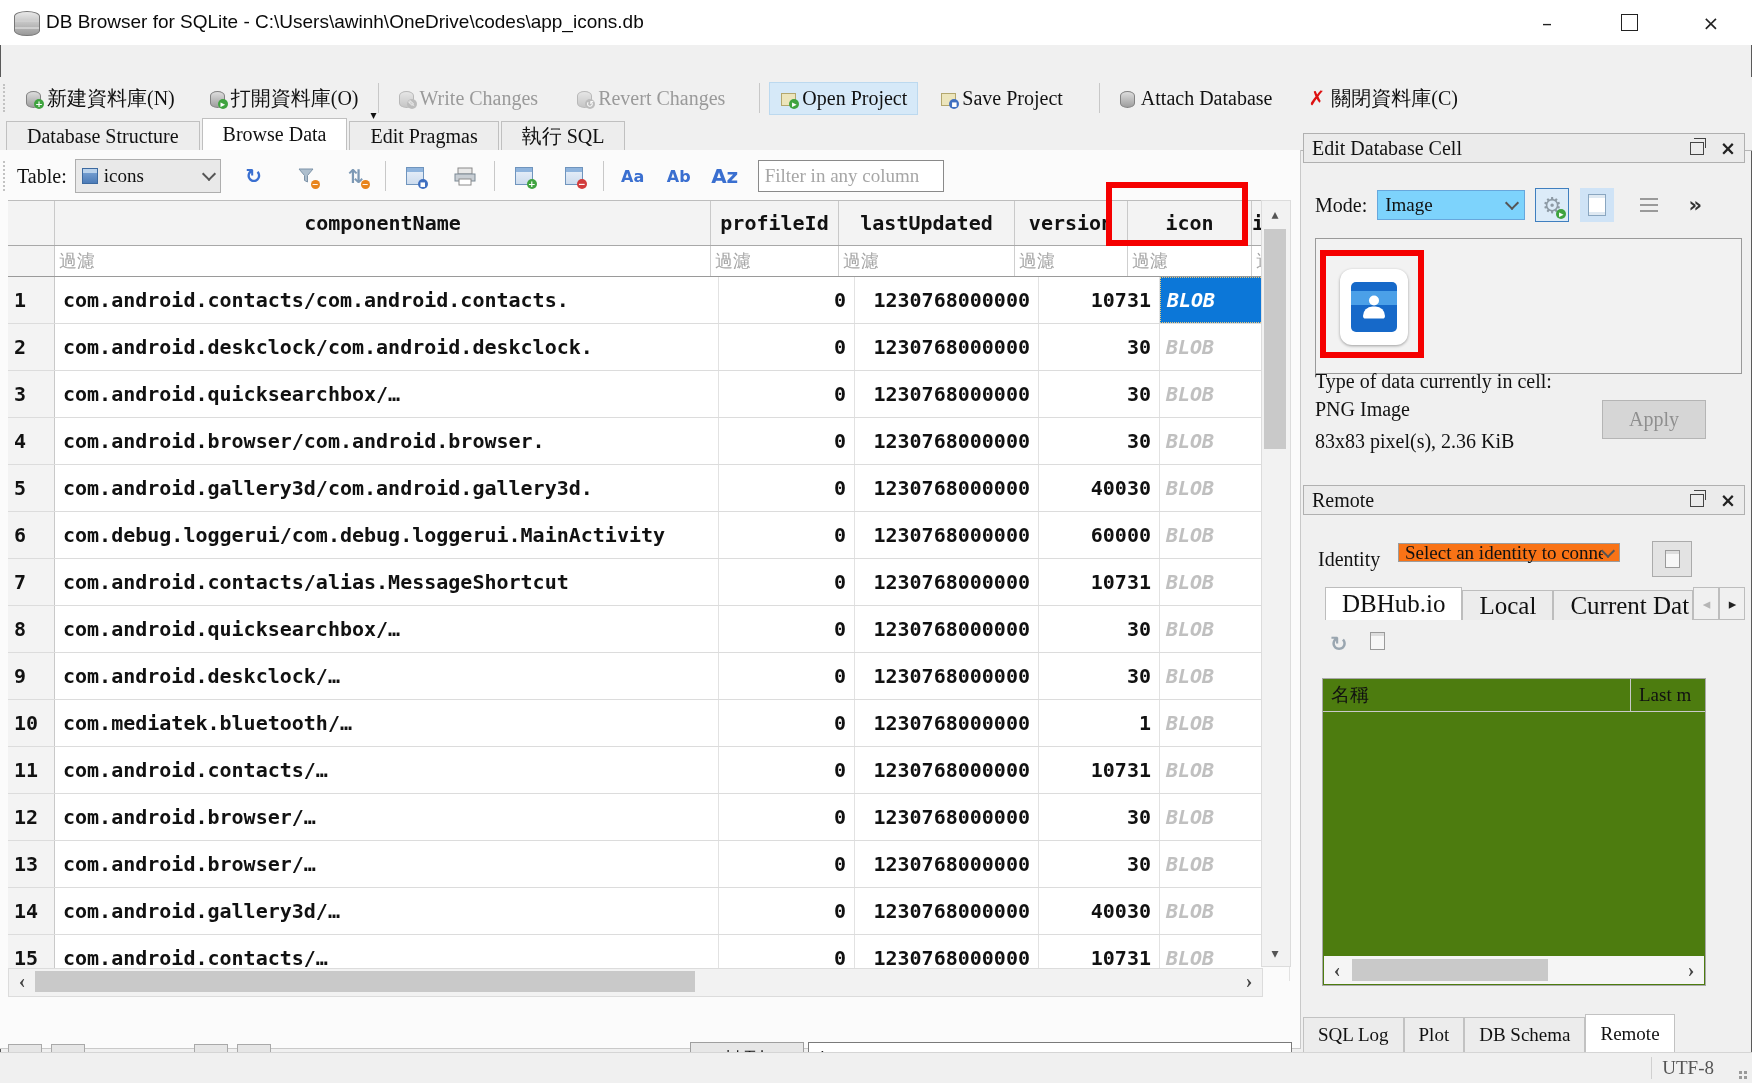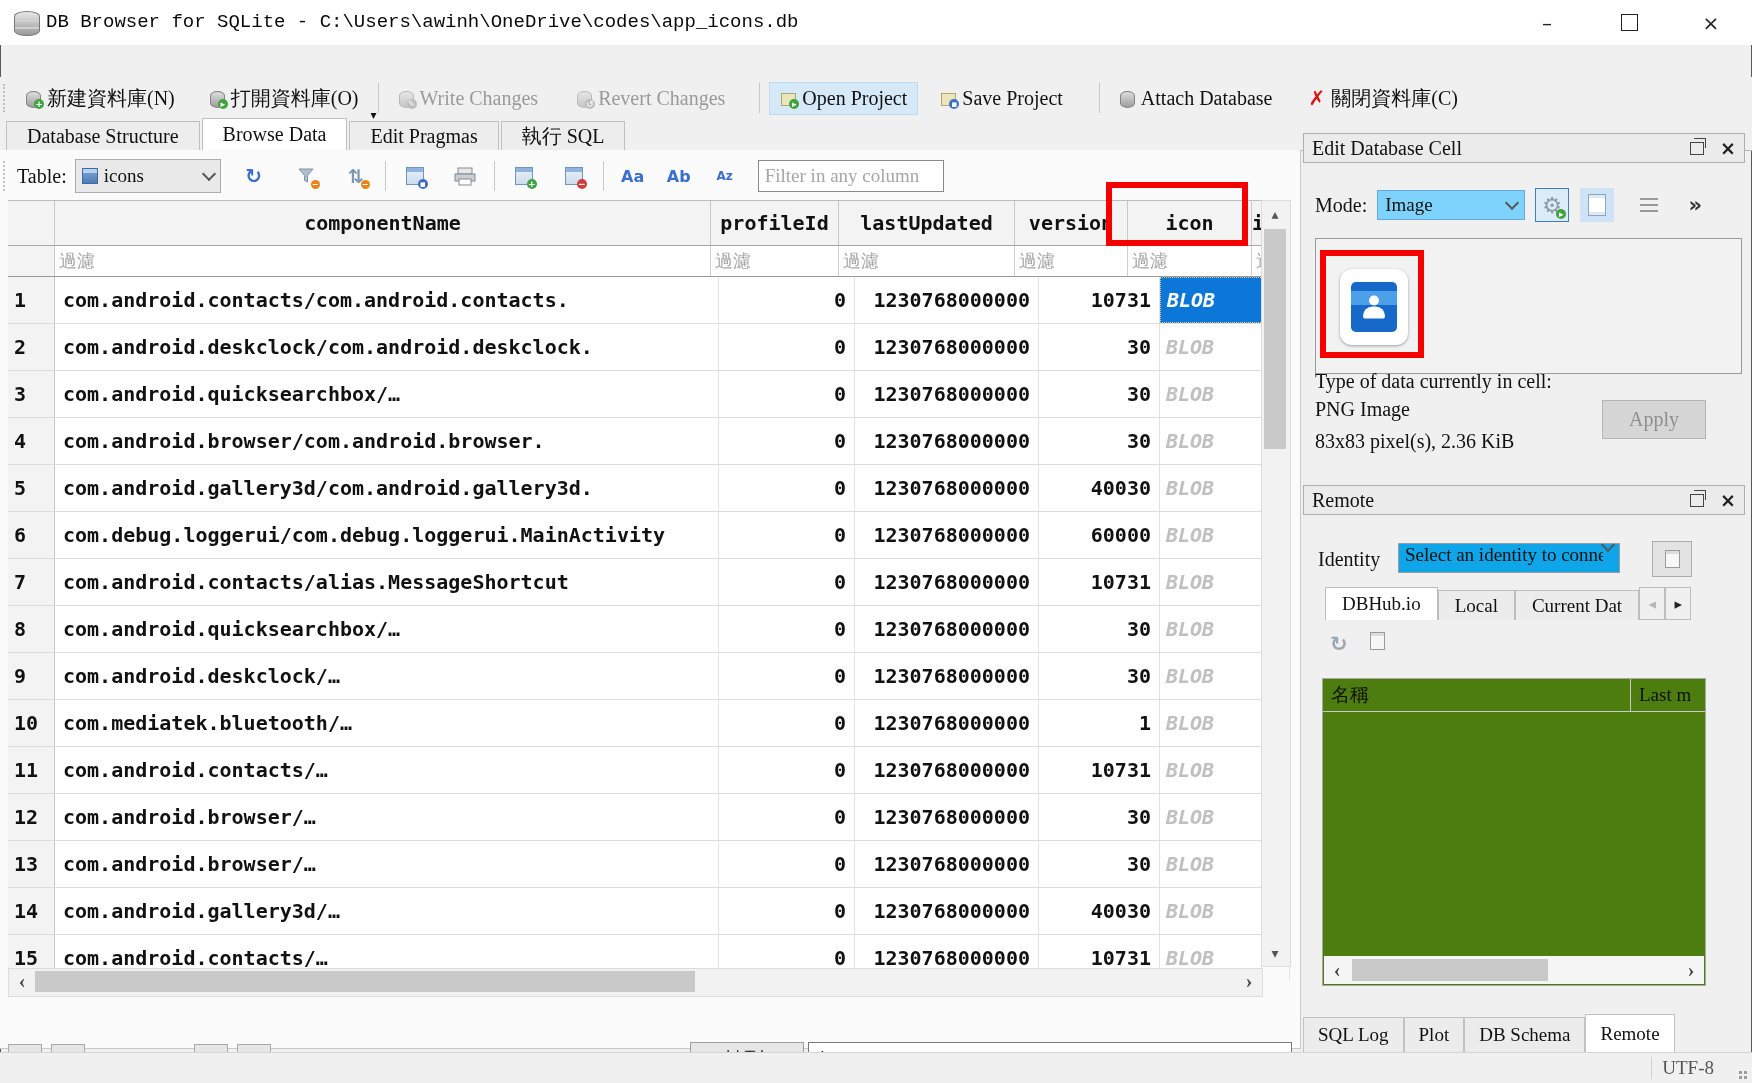--- a/index.html
+++ b/index.html
@@ -6,21 +6,21 @@
   #app{position:relative;width:1752px;height:1083px;background:#f0f0f0;overflow:hidden;
        font-family:"Liberation Serif","DejaVu Serif",serif;color:#111;
        box-shadow:inset 0 0 0 1px #5a5a5a;}
   .abs{position:absolute;}
   
   .titlebar{left:0;top:0;width:1752px;height:45px;background:#fff;}
   .app-icon{left:14px;top:9px;width:24px;height:27px;}
   .cylbig{position:absolute;left:0;top:2px;width:24px;height:23px;background:linear-gradient(#e8e8e8,#9a9a9a);border:1px solid #777;border-radius:50%/22%;}
   .cylbig:before{content:"";position:absolute;left:0;top:3px;right:0;height:5px;border-bottom:2px solid #cfcfcf;}
   .cylbig:after{content:"";position:absolute;left:0;top:10px;right:0;height:5px;border-bottom:2px solid #cfcfcf;}
-  .title-text{left:46px;top:11px;font-family:Liberation Mono, monospace;font-size:19px;color:#0a0a0a;}
+  .title-text{left:46px;top:11px;font-family:Liberation Sans, sans-serif;font-size:19px;color:#0a0a0a;}
   .winbtn{top:0;width:66px;height:45px;display:flex;align-items:center;justify-content:center;font-family:"DejaVu Sans",sans-serif;font-size:20px;color:#222;}
   .sqbox{width:15px;height:15px;border:1.5px solid #222;display:inline-block;}
   
   .menubar{left:0;top:45px;width:1752px;height:32px;background:#fff;display:flex;align-items:center;}
   .menu-item{padding:0 14px;font-size:19px;height:100%;display:flex;align-items:center;}
   
   .toolbar{left:0;top:77px;width:1752px;height:42px;background:#f0f0f0;display:flex;align-items:center;}
   .tb-handle{width:7px;height:28px;border-left:2px dotted #c2c2c2;margin:0 3px;}
   .tbtn{display:flex;align-items:center;gap:6px;padding:4px 10px;font-size:20px;white-space:nowrap;position:relative;}
   .tbtn.disabled{color:#9a9a9a;}
@@ -110,25 +110,25 @@
   .lines-ico{width:18px;height:14px;background:repeating-linear-gradient(#9a9a9a 0 2px,transparent 2px 6px);}
   .preview-box{background:#f2f2f2;border:1px solid #9a9a9a;}
   .cicon{background:#fff;border-radius:12px;box-shadow:0 1px 3px rgba(0,0,0,.35);display:flex;align-items:center;justify-content:center;}
   .cglyph{width:46px;height:50px;background:#1669c9;border-radius:5px;position:relative;overflow:hidden;}
   .cglyph:before{content:"";position:absolute;left:0;top:9px;width:100%;height:14px;background:#4ba0e8;}
   .person{position:absolute;left:50%;top:50%;transform:translate(-50%,-44%);width:26px;height:26px;}
   .person:before{content:"";position:absolute;left:8px;top:0;width:10px;height:10px;border-radius:50%;background:#fff;}
   .person:after{content:"";position:absolute;left:2px;top:11px;width:22px;height:12px;border-radius:11px 11px 3px 3px;background:#fff;}
   .info-text{font-size:20px;line-height:1.3;}
   .apply-btn{width:102px;height:37px;background:#d6d6d6;border:1px solid #b5b5b5;color:#8f8f8f;display:flex;align-items:center;justify-content:center;font-size:20px;}
-  .id-select{height:30px;border:1px solid #9c9c9c;background:#0ea5e9;display:flex;font-size:19px;padding:0 6px;box-sizing:border-box;}
+  .id-select{height:19px;border:1px solid #9c9c9c;background:#f97316;display:flex;align-items:center;font-size:19px;padding:0 6px;box-sizing:border-box;}
   .id-btn{width:38px;height:34px;background:#e3e3e3;border:1px solid #ababab;display:flex;align-items:center;justify-content:center;}
   .page-ico{width:13px;height:16px;background:#f7f7f7;border:1px solid #9a9a9a;box-shadow:inset 0 3px 0 #ddd;}
   .rtabs{display:flex;align-items:flex-end;height:32px;}
-  .rtab{height:29px;padding:0 16px;display:flex;align-items:center;font-size:19px;background:#ececec;border:1px solid #bdbdbd;border-bottom:none;white-space:nowrap;overflow:hidden;}
+  .rtab{height:29px;padding:0 16px;display:flex;align-items:center;font-size:25px;background:#ececec;border:1px solid #bdbdbd;border-bottom:none;white-space:nowrap;overflow:hidden;}
   .rtab.active{background:#fff;height:32px;}
   .tab-arrow{width:24px;height:31px;background:#f0f0f0;border:1px solid #bdbdbd;display:flex;align-items:center;justify-content:center;font-size:15px;font-family:"DejaVu Sans",sans-serif;}
   .remote-table{background:#4d7c0f;border:1px solid #a8a8a8;}
   .rt-header{height:32px;display:flex;border-bottom:1px solid #c9c9c9;font-size:19px;}
   .rt-h1{width:308px;display:flex;align-items:center;padding-left:8px;border-right:1px solid #c9c9c9;box-sizing:border-box;}
   .rt-h2{flex:1;display:flex;align-items:center;padding-left:8px;overflow:hidden;white-space:nowrap;}
   .rt-scroll{position:absolute;left:1px;bottom:1px;right:1px;height:28px;background:#f5f5f5;}
   .rt-thumb{position:absolute;left:28px;top:3px;width:196px;height:22px;background:#c9c9c9;}
   
   .docktabs{left:1303px;top:1023px;display:flex;align-items:flex-end;height:29px;}
@@ -273,21 +273,21 @@
         <i class="badge" style="position:absolute;right:2px;bottom:2px;background:#d23b3b;">−</i>
       </div>
     <div class="tsep" style="margin:0 6px;"></div>
     <div class="ibtn">
         <span class="glyph-blue" style="font-size:16px;">Aa</span>
       </div>
     <div class="ibtn" style="margin-left:8px;">
         <span class="glyph-blue" style="font-size:16px;">Ab</span>
       </div>
     <div class="ibtn" style="margin-left:8px;">
-        <span class="glyph-blue" style="font-size:12px;">Az</span>
+        <span class="glyph-blue" style="font-size:20px;">Az</span>
       </div>
     <input class="filter-input" placeholder="Filter in any column" style="">
   </div>
 
   <div class="abs grid">
     <div class="grid-hrow">
       <div class="hcell c0 rownum"></div>
       <div class="hcell c1">componentName</div>
       <div class="hcell c2">profileId</div>
       <div class="hcell c3">lastUpdated</div>

